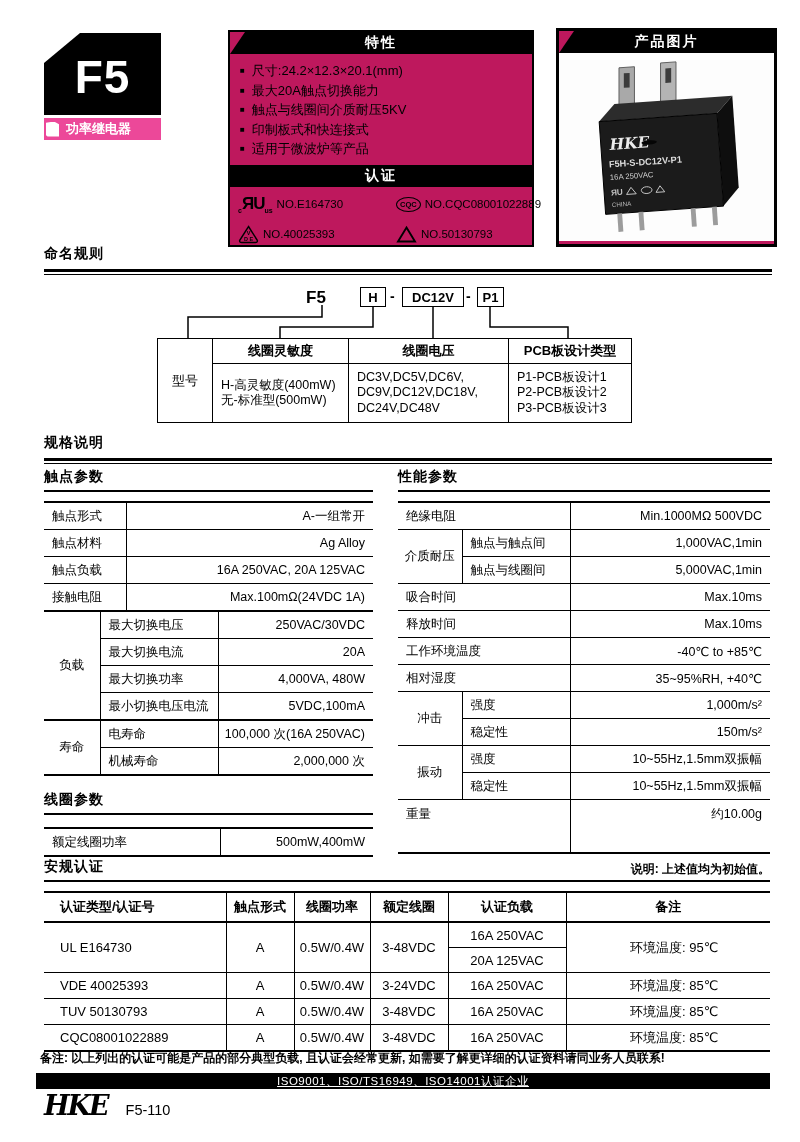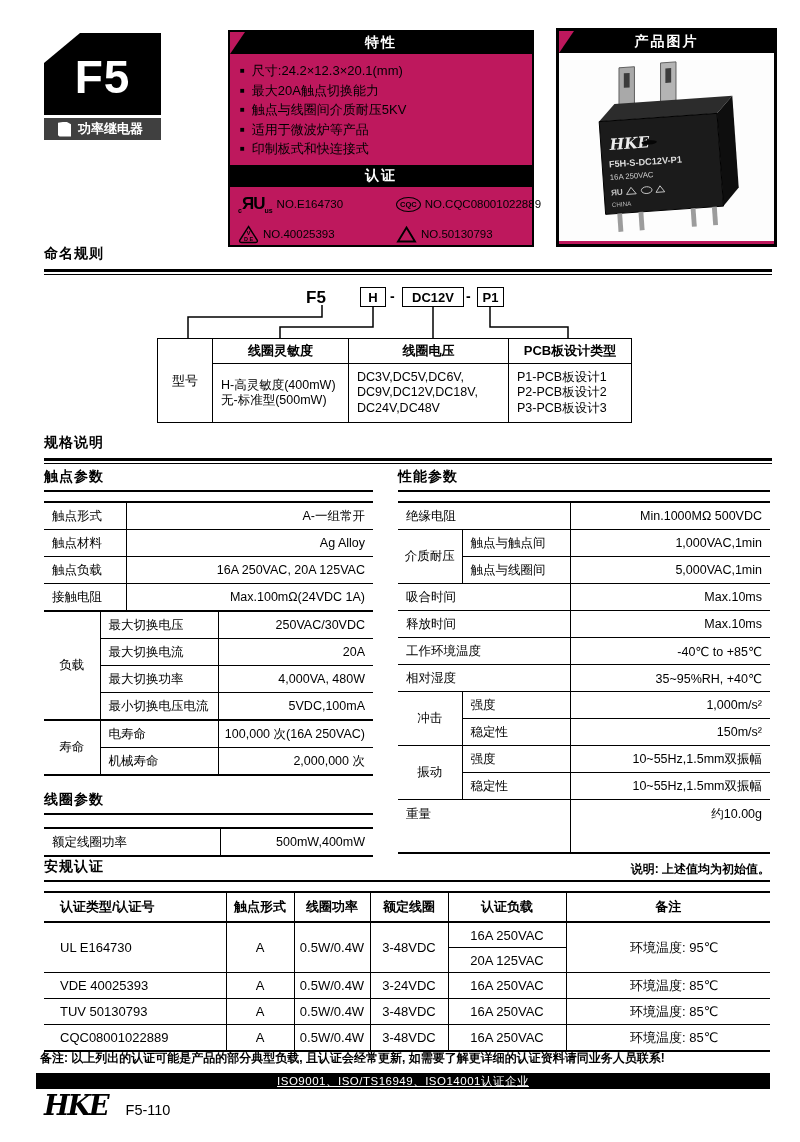--- a/index.html
+++ b/index.html
@@ -3,21 +3,21 @@
 <meta charset="utf-8">
 <style>
   html,body{margin:0;padding:0;background:#e9e9e9;}
   #page{position:relative;width:800px;height:1142px;background:#fff;margin:0 auto;
         font-family:"Liberation Sans","DejaVu Sans",sans-serif;color:#000;overflow:hidden;}
   
   #logo-block{position:absolute;left:44px;top:33px;width:117px;}
   .f5-box{height:82px;background:#000;clip-path:polygon(36px 0,100% 0,100% 100%,0 100%,0 30px);
           display:flex;align-items:center;justify-content:center;}
   .f5-box span{color:#fff;font-weight:bold;font-size:46px;letter-spacing:1px;line-height:1;margin-top:6px;}
-  .type-bar{margin-top:3px;height:22px;background:#404040;display:flex;align-items:center;padding:0 14px;gap:7px;}
+  .type-bar{margin-top:3px;height:22px;background:#ec4899;display:flex;align-items:center;padding:0 2px;gap:7px;}
   .doc-icon{width:13px;height:15px;background:#fff;display:inline-block;
             clip-path:polygon(0 8%,62% 0,100% 18%,100% 100%,12% 100%,0 92%);}
   .type-bar b{color:#fff;font-size:13px;font-weight:bold;white-space:nowrap;}
   
   .panel{position:absolute;border:2px solid #000;box-sizing:border-box;background:#be185d;}
   #features-box{left:228px;top:30px;width:306px;height:217px;}
   #product-box{left:556px;top:28px;width:221px;height:219px;border-width:3px;}
   .box-title{height:22px;background:#000;color:#fff;font-size:14px;font-weight:bold;
              display:flex;align-items:center;justify-content:center;letter-spacing:2px;}
   .cut{clip-path:polygon(15px 0,100% 0,100% 100%,0 100%);}
@@ -103,22 +103,22 @@
       <b>功率继电器</b>
     </div>
   </div>
 
   <div id="features-box" class="panel">
     <div class="box-title cut">特性</div>
     <ul class="feature-list">
       <li>尺寸:24.2×12.3×20.1(mm)</li>
       <li>最大20A触点切换能力</li>
       <li>触点与线圈间介质耐压5KV</li>
+      <li>印制板式和快连接式</li>
       <li>适用于微波炉等产品</li>
-      <li>印制板式和快连接式</li>
     </ul>
     <div class="box-title">认证</div>
     <div class="cert-grid">
       <div class="cert-item">
         <span class="mark-ul"><sub>c</sub><b>ЯU</b><sub>us</sub></span>
         <span>NO.E164730</span>
       </div>
       <div class="cert-item">
         <span class="mark-cqc">CQC</span>
         <span>NO.CQC08001022889</span>

